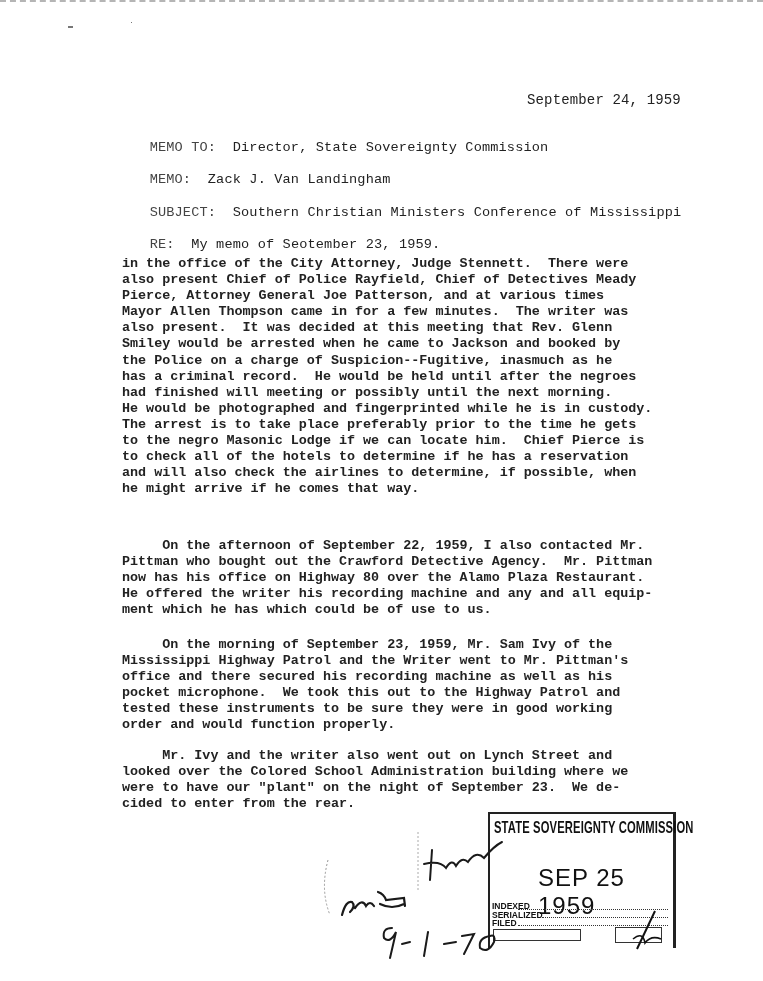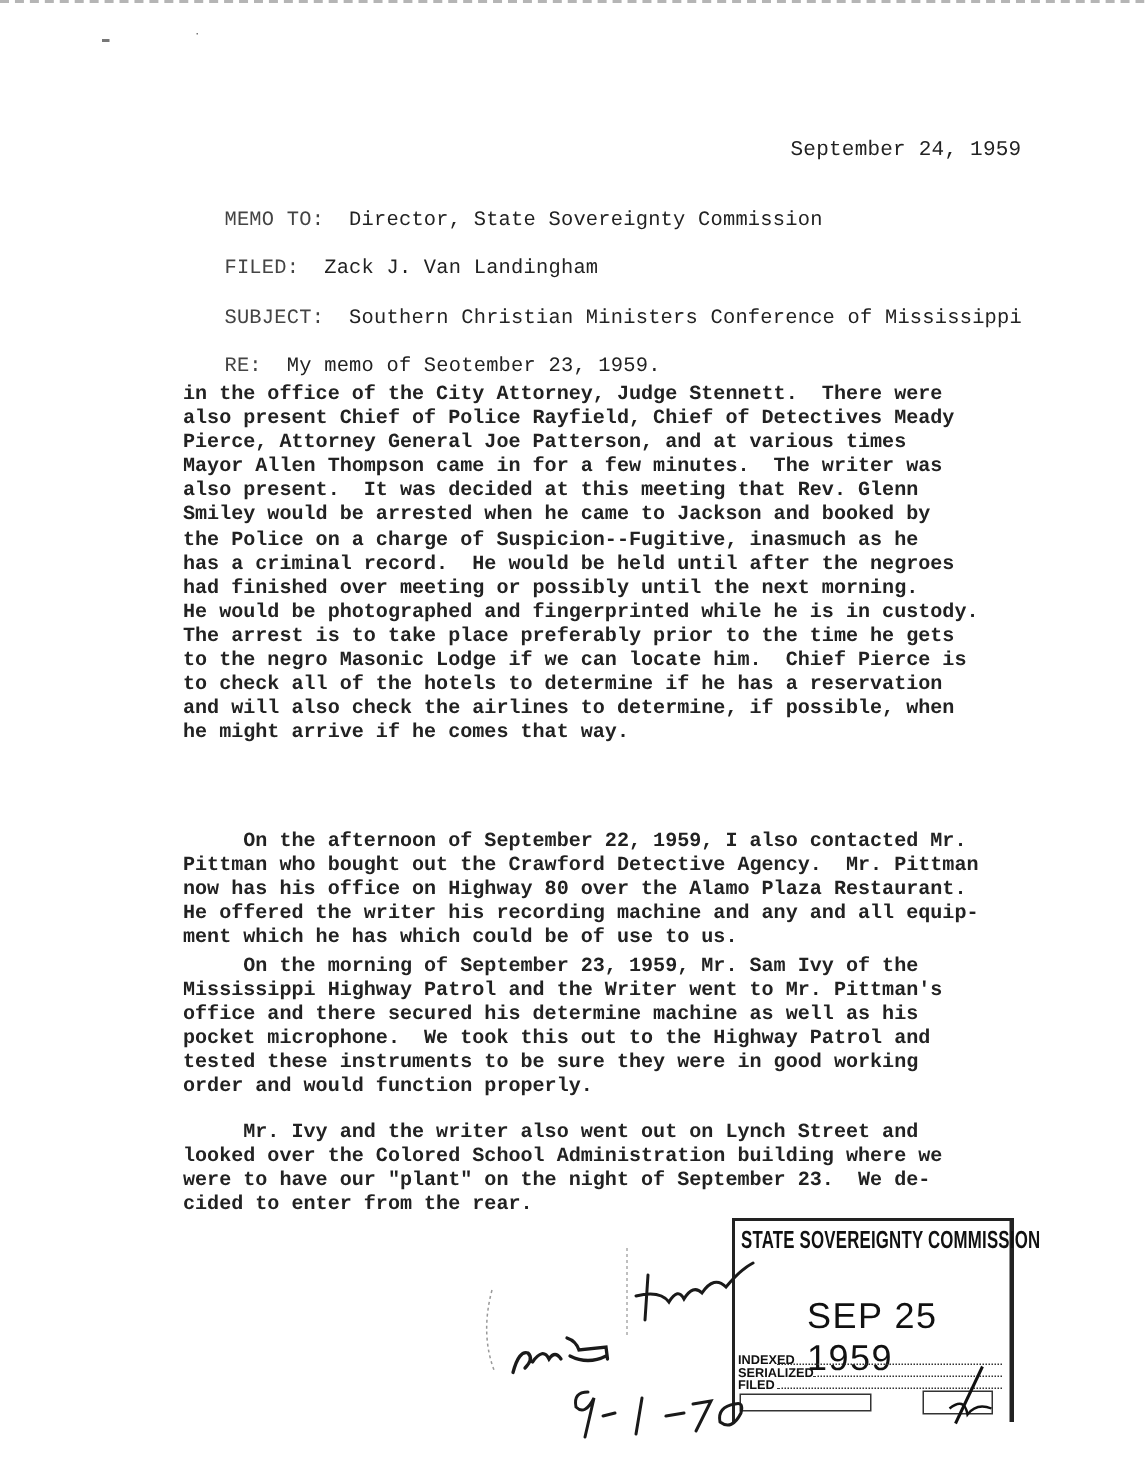--- a/index.html
+++ b/index.html
@@ -48,59 +48,59 @@
 <div class="top-border"></div>
 <div class="speck" style="left:68px;top:26px;width:5px;height:2px;"></div>
 <div class="speck" style="left:131px;top:22px;width:1px;height:1px;"></div>
 
 <div class="typed date">September 24, 1959</div>
 
 <div class="typed hdr" style="top:125px;">
   <span class="lbl">MEMO TO:</span>  <span>Director, State Sovereignty Commission</span>
 </div>
 <div class="typed hdr" style="top:157px;">
-  <span class="lbl">FILED:</span>  <span>Zack J. Van Landingham</span>
+  <span class="lbl">MEMO:</span>  <span>Zack J. Van Landingham</span>
 </div>
 <div class="typed hdr" style="top:190px;">
   <span class="lbl">SUBJECT:</span>  <span>Southern Christian Ministers Conference of Mississippi</span>
 </div>
 <div class="typed hdr" style="top:222px;">
   <span class="lbl">RE:</span>  <span>My memo of Seotember 23, 1959.</span>
 </div>
 
 <div class="para" style="top:256px;">
   <span class="line">in the office of the City Attorney, Judge Stennett.  There were</span>
   <span class="line">also present Chief of Police Rayfield, Chief of Detectives Meady</span>
   <span class="line">Pierce, Attorney General Joe Patterson, and at various times</span>
   <span class="line">Mayor Allen Thompson came in for a few minutes.  The writer was</span>
   <span class="line">also present.  It was decided at this meeting that Rev. Glenn</span>
   <span class="line">Smiley would be arrested when he came to Jackson and booked by</span>
   <span class="line">the Police on a charge of Suspicion--Fugitive, inasmuch as he</span>
   <span class="line">has a criminal record.  He would be held until after the negroes</span>
-  <span class="line">had finished over meeting or possibly until the next morning.</span>
+  <span class="line">had finished will meeting or possibly until the next morning.</span>
   <span class="line">He would be photographed and fingerprinted while he is in custody.</span>
   <span class="line">The arrest is to take place preferably prior to the time he gets</span>
   <span class="line">to the negro Masonic Lodge if we can locate him.  Chief Pierce is</span>
   <span class="line">to check all of the hotels to determine if he has a reservation</span>
   <span class="line">and will also check the airlines to determine, if possible, when</span>
   <span class="line">he might arrive if he comes that way.</span>
 </div>
 
-<div class="para" style="top:538px;margin-top:16px;">
+<div class="para" style="top:538px;">
   <span class="line">     On the afternoon of September 22, 1959, I also contacted Mr.</span>
   <span class="line">Pittman who bought out the Crawford Detective Agency.  Mr. Pittman</span>
   <span class="line">now has his office on Highway 80 over the Alamo Plaza Restaurant.</span>
   <span class="line">He offered the writer his recording machine and any and all equip-</span>
   <span class="line">ment which he has which could be of use to us.</span>
 </div>
 
 <div class="para" style="top:637px;">
   <span class="line">     On the morning of September 23, 1959, Mr. Sam Ivy of the</span>
   <span class="line">Mississippi Highway Patrol and the Writer went to Mr. Pittman's</span>
-  <span class="line">office and there secured his determine machine as well as his</span>
+  <span class="line">office and there secured his recording machine as well as his</span>
   <span class="line">pocket microphone.  We took this out to the Highway Patrol and</span>
   <span class="line">tested these instruments to be sure they were in good working</span>
   <span class="line">order and would function properly.</span>
 </div>
 
 <div class="para" style="top:748px;">
   <span class="line">     Mr. Ivy and the writer also went out on Lynch Street and</span>
   <span class="line">looked over the Colored School Administration building where we</span>
   <span class="line">were to have our "plant" on the night of September 23.  We de-</span>
   <span class="line">cided to enter from the rear.</span>

